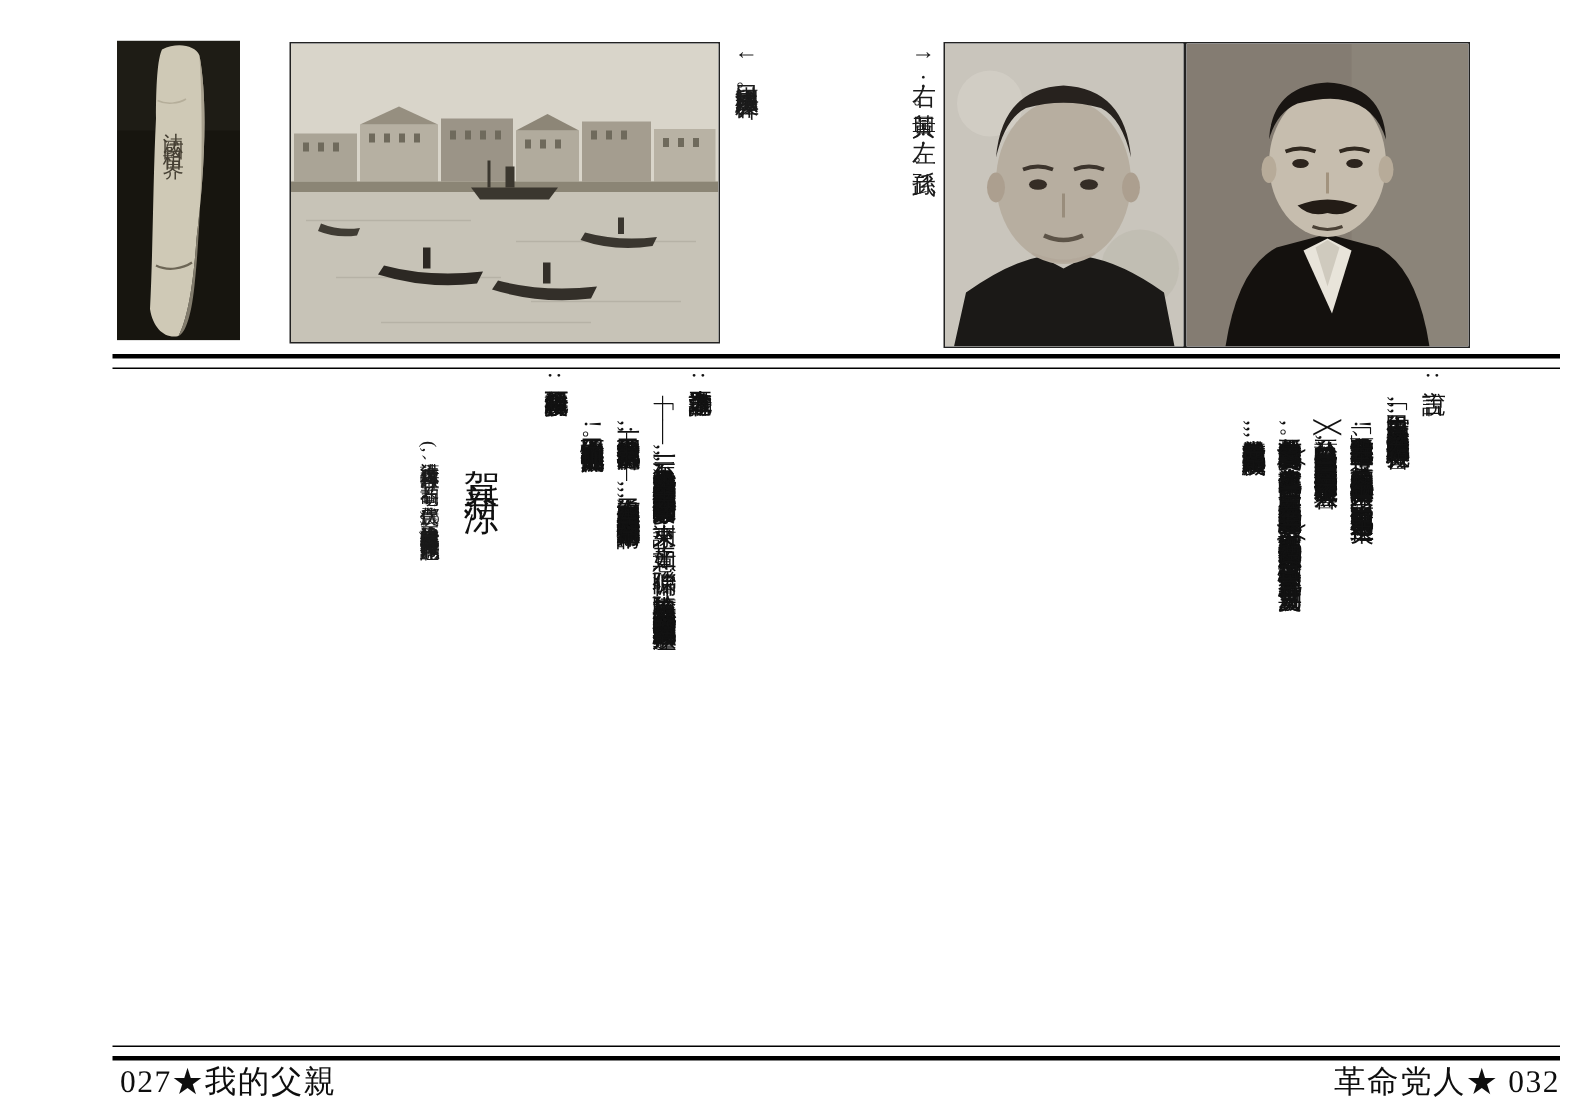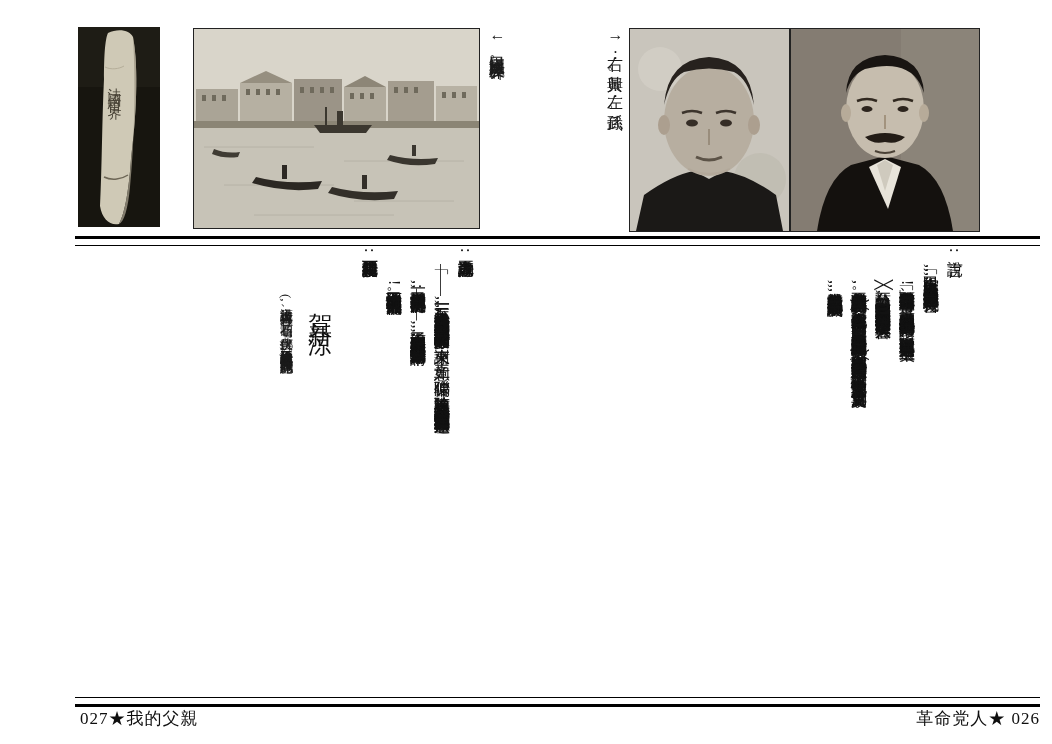--- a/index.html
+++ b/index.html
@@ -61,21 +61,21 @@
     color: #101010;
   }
   .poem-note {
     font-size: 13px; line-height: 36px;
     text-indent: 46px; color: #1a1a1a;
   }
 
   
   .footer {
     position: absolute; top: 707px;
-    font-size: 17px; color: #0e0e0e; letter-spacing: 1px;
+    font-size: 21px; color: #0e0e0e; letter-spacing: 1px;
   }
   .footer-left  { left: 80px; }
   .footer-right { right: 12px; }
 </style>
 </head>
 <body>
 
 <div class="canvas">
 
   <div class="photo photo-stone">
@@ -223,15 +223,15 @@
     <p>據革命老人許勛五說:</p>
     <p>　「——至一九一三年,袁世凱想當皇帝,大殺國民黨人,有國民黨人從上海來,在沔陽縣大同湖宋墩結合反袁志士,討論反袁計劃,參加的人有王才榮、謝東來、王如意、陳偏聯、陳志珍等,我也參加了;商討結果:黃湘雲與上海來的人去武漢辦事,留在鄉下的人則勤練武藝,聽候差遣・・・・」。</p>
     <p>　　父親一到武漢就抓進了大牢,鄉下的人便群龍無首;「——沒有了約束,那群人逐漸成為遊手好閒,惹事生非的團伙,後來派王才榮去武漢法租界找黃湘雲,請示如何革命?・・・・」</p>
     <p>　　許老的回憶文沒了下文!可能他們不知道黃湘雲被抓了。</p>
     <p>下面抄錄父親紀事詩補敘:</p>
     <p class="poem-title">賀新涼</p>
     <p class="poem-note">(護法之役,與容盧舟、胡石菴、鄧伏農、王丹夫諸人先後被逮,同羈楚囚,袁死方得出獄,作此誌感:)</p>
   </div>
 
   <div class="footer footer-left">027★我的父親</div>
-  <div class="footer footer-right">革命党人★ 026</div>
+  <div class="footer footer-right">革命党人★ 032</div>
 
 </div>
 
 </body></html>

